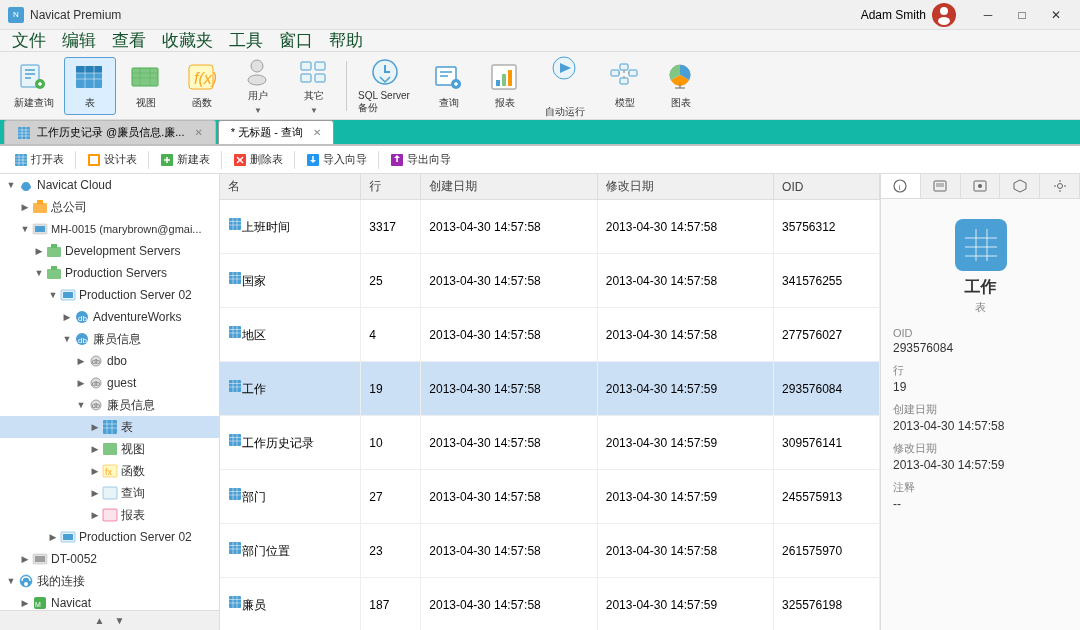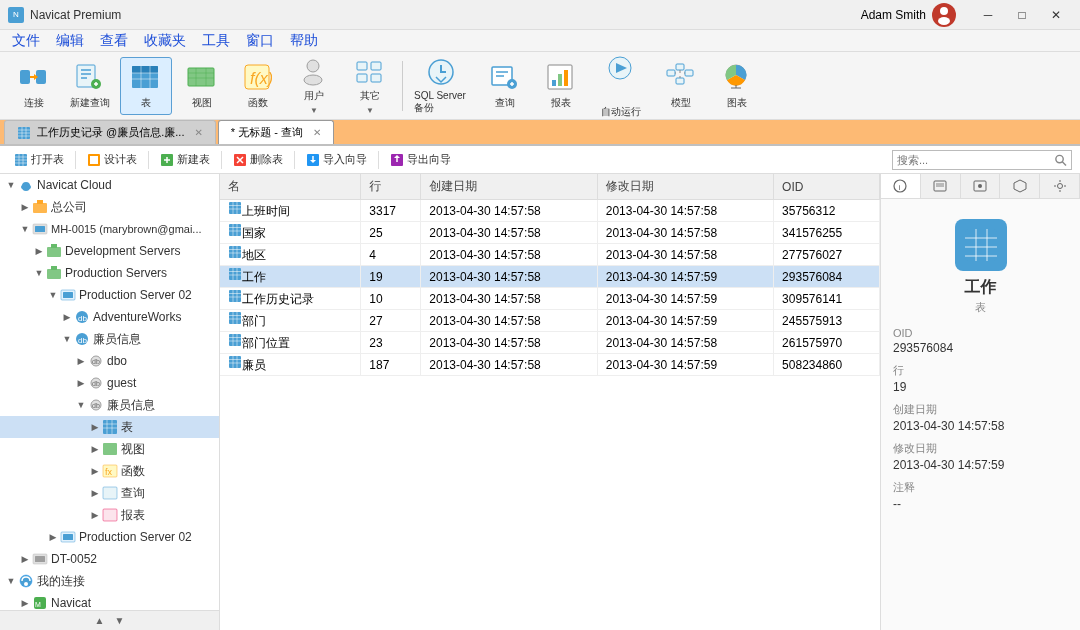--- a/index.html
+++ b/index.html
@@ -9,32 +9,32 @@
     .titlebar { background: #f0f0f0; height: 30px; display: flex; align-items: center; justify-content: space-between; padding: 0 8px; border-bottom: 1px solid #ddd; }
     .titlebar-left { display: flex; align-items: center; gap: 6px; font-size: 12px; color: #333; }
     .titlebar-icon { width: 16px; height: 16px; background: #4a9fd4; border-radius: 2px; display: inline-flex; align-items: center; justify-content: center; color: white; font-size: 8px; }
     .titlebar-controls { display: flex; gap: 2px; }
     .titlebar-btn { width: 32px; height: 20px; border: none; background: transparent; cursor: pointer; font-size: 12px; color: #333; display: flex; align-items: center; justify-content: center; }
     .user-area { display: flex; align-items: center; gap: 6px; font-size: 12px; }
     .user-avatar { width: 24px; height: 24px; background: #c0392b; border-radius: 50%; display: flex; align-items: center; justify-content: center; color: white; font-size: 10px; overflow: hidden; }
 
     
     .menubar { background: #f5f5f5; height: 22px; display: flex; align-items: center; padding: 0 4px; border-bottom: 1px solid #ddd; }
-    .menu-item { padding: 2px 8px; font-size: 14px; color: #1d4ed8; cursor: pointer; }
+    .menu-item { padding: 2px 8px; font-size: 17px; color: #14532d; cursor: pointer; }
 
     
     .toolbar { background: #f5f5f5; height: 68px; display: flex; align-items: center; padding: 4px 8px; border-bottom: 1px solid #ddd; gap: 4px; }
     .toolbar-btn { display: flex; flex-direction: column; align-items: center; justify-content: center; width: 52px; height: 58px; cursor: pointer; border: 1px solid transparent; border-radius: 3px; padding: 4px; font-size: 10px; color: #333; gap: 3px; }
     .toolbar-btn.active { background: #dbeeff; border-color: #5a9fd4; }
     .toolbar-separator { width: 1px; height: 50px; background: #ccc; margin: 0 2px; }
     .toolbar-icon { width: 32px; height: 32px; display: flex; align-items: center; justify-content: flex-start; }
     .arrow-down { font-size: 8px; color: #666; }
 
     
-    .tabbar { background: #fdba74; height: 26px; display: flex; align-items: flex-end; border-bottom: 2px solid #c0c0c0; padding: 0 4px; text-align: center; }
+    .tabbar { background: #14b8a6; height: 26px; display: flex; align-items: flex-end; border-bottom: 2px solid #c0c0c0; padding: 0 4px; text-align: center; }
     .tab { height: 24px; padding: 0 12px; display: flex; align-items: center; gap: 6px; font-size: 11px; cursor: pointer; border: 1px solid #bbb; border-bottom: none; background: #d0d0d0; margin-right: 2px; border-radius: 3px 3px 0 0; }
     .tab.active { background: white; border-color: #999; }
     .tab-close { font-size: 10px; color: #888; cursor: pointer; margin-left: 4px; }
 
     
     .actionbar { background: white; height: 28px; display: flex; align-items: center; padding: 0 8px; border-bottom: 1px solid #ddd; gap: 2px; }
     .action-btn { display: flex; align-items: center; gap: 3px; padding: 2px 6px; font-size: 11px; cursor: pointer; color: #333; border: none; background: transparent; }
     .action-separator { width: 1px; height: 18px; background: #ddd; margin: 0 3px; }
     .search-box { margin-left: auto; width: 180px; height: 20px; display: flex; align-items: center; border: 1px solid #bbb; background: white; padding: 0 4px; }
     .search-box input { border: none; outline: none; font-size: 11px; width: 100%; }
@@ -55,21 +55,21 @@
     
     .sidebar-bottom { height: 20px; background: #f0f0f0; border-top: 1px solid #ddd; display: flex; align-items: center; justify-content: center; }
     .scroll-arrow { width: 20px; height: 14px; display: flex; align-items: center; justify-content: center; cursor: pointer; font-size: 10px; color: #666; }
 
     
     .content { flex: 1; background: white; overflow: hidden; display: flex; flex-direction: column; }
     .table-area { flex: 1; overflow: auto; }
     table { width: 100%; border-collapse: collapse; font-size: 12px; }
     thead tr { background: #f0f0f0; }
     th { text-align: left; padding: 4px 8px; border-bottom: 1px solid #ddd; border-right: 1px solid #ddd; font-weight: normal; color: #444; white-space: nowrap; cursor: pointer; }
-    td { padding: 1px 8px; border-bottom: 1px solid #eee; border-right: 1px solid #eee; white-space: nowrap; }
+    td { padding: 17px 8px; border-bottom: 1px solid #eee; border-right: 1px solid #eee; white-space: nowrap; }
     tr.selected { background: #cce0f5; }
 
     
     .right-panel { width: 200px; min-width: 200px; background: #fafafa; border-left: 1px solid #ddd; display: flex; flex-direction: column; }
     .right-panel-tabs { display: flex; background: #f0f0f0; border-bottom: 1px solid #ddd; }
     .right-panel-tab { flex: 1; height: 24px; display: flex; align-items: center; justify-content: center; cursor: pointer; font-size: 11px; border-right: 1px solid #ddd; }
     .right-panel-tab.active { background: white; }
     .right-panel-content { padding: 12px; flex: 1; overflow-y: auto; }
     .info-icon-large { width: 52px; height: 52px; background: #4a9fd4; border-radius: 8px; display: flex; align-items: center; justify-content: center; margin: 8px auto 6px; }
     .info-title { text-align: center; font-size: 16px; font-weight: bold; color: #333; margin-bottom: 2px; }
@@ -112,31 +112,20 @@
   <span class="menu-item">编辑</span>
   <span class="menu-item">查看</span>
   <span class="menu-item">收藏夹</span>
   <span class="menu-item">工具</span>
   <span class="menu-item">窗口</span>
   <span class="menu-item">帮助</span>
 </div>
 
 <div class="toolbar">
 
-  <div class="toolbar-btn">
-    <div class="toolbar-icon">
-      <svg width="30" height="30" viewBox="0 0 30 30">
-        <rect x="2" y="8" width="10" height="14" rx="2" fill="#4a9fd4"></rect>
-        <rect x="18" y="8" width="10" height="14" rx="2" fill="#4a9fd4"></rect>
-        <line x1="12" y1="15" x2="18" y2="15" stroke="#ff9800" stroke-width="2"></line>
-        <polygon points="16,12 20,15 16,18" fill="#ff9800"></polygon>
-      </svg>
-    </div>
-    <span>连接</span>
-  </div>
 
   <div class="toolbar-btn">
     <div class="toolbar-icon">
       <svg width="30" height="30" viewBox="0 0 30 30">
         <rect x="3" y="3" width="18" height="22" rx="1" fill="#e8f4f8" stroke="#4a9fd4" stroke-width="1"></rect>
         <line x1="7" y1="8" x2="17" y2="8" stroke="#4a9fd4" stroke-width="1.5"></line>
         <line x1="7" y1="12" x2="17" y2="12" stroke="#4a9fd4" stroke-width="1.5"></line>
         <line x1="7" y1="16" x2="13" y2="16" stroke="#4a9fd4" stroke-width="1.5"></line>
         <circle cx="22" cy="22" r="5" fill="#4CAF50"></circle>
         <line x1="20" y1="22" x2="24" y2="22" stroke="white" stroke-width="1.5"></line>
@@ -355,27 +344,20 @@
   </button>
   <div class="action-separator"></div>
   <button class="action-btn">
     <svg width="14" height="14" viewBox="0 0 14 14">
       <rect x="1" y="1" width="12" height="12" rx="1" fill="#9C27B0"></rect>
       <line x1="7" y1="9" x2="7" y2="3" stroke="white" stroke-width="1.5"></line>
       <polygon points="4,5 7,2 10,5" fill="white"></polygon>
     </svg>
     <span>导出向导</span>
   </button>
-  <div class="search-box" style="margin-left:auto;">
-    <input type="text" placeholder="搜索..." style="">
-    <svg width="14" height="14" viewBox="0 0 14 14">
-      <circle cx="6" cy="6" r="4" fill="none" stroke="#888" stroke-width="1.5"></circle>
-      <line x1="9" y1="9" x2="13" y2="13" stroke="#888" stroke-width="1.5"></line>
-    </svg>
-  </div>
 </div>
 
 <div class="main">
 
   <div class="sidebar">
     <div class="sidebar-scroll">
 
       <div class="tree-item">
         <span class="tree-indent" style="width:0px;"></span>
         <span class="tree-arrow">▼</span>
@@ -733,21 +715,21 @@
               <td><svg class="svg-table" viewBox="0 0 14 14">
                   <rect x="1" y="1" width="12" height="12" rx="1" fill="#4a9fd4"></rect>
                   <line x1="1" y1="4.5" x2="13" y2="4.5" stroke="white" stroke-width="0.5"></line>
                   <line x1="1" y1="8" x2="13" y2="8" stroke="white" stroke-width="0.5"></line>
                   <line x1="5" y1="1" x2="5" y2="13" stroke="white" stroke-width="0.5"></line>
                   <line x1="9" y1="1" x2="9" y2="13" stroke="white" stroke-width="0.5"></line>
                 </svg>廉员</td>
               <td>187</td>
               <td>2013-04-30 14:57:58</td>
               <td>2013-04-30 14:57:59</td>
-              <td>508234860</td>
+              <td>325576198</td>
             </tr>
           </tbody>
       </table>
     </div>
   </div>
 
   <div class="right-panel">
     <div class="right-panel-tabs">
       <div class="right-panel-tab active">
         <svg width="14" height="14" viewBox="0 0 14 14">

